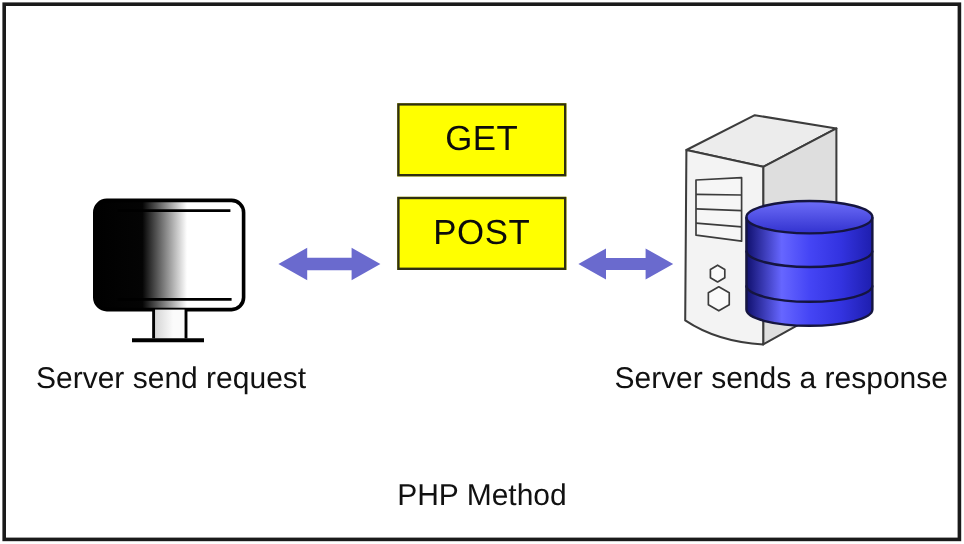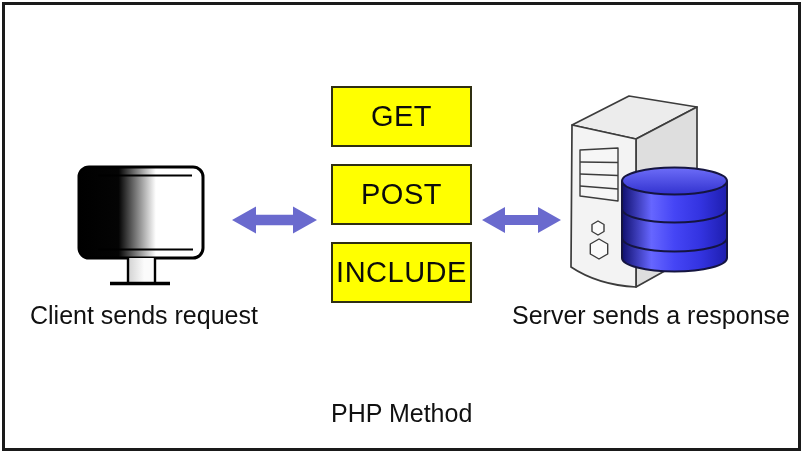--- a/index.html
+++ b/index.html
@@ -104,19 +104,18 @@
       <path d="M622,181 V258 a52.5,13.5 0 0 0 105,0 V181 Z" fill="url(#cylGrad)"></path>
       <ellipse cx="674.5" cy="181" rx="52.5" ry="13.5" fill="url(#cylTopGrad)" stroke="#151540" stroke-width="2"></ellipse>
       <path d="M622,209 a52.5,13.5 0 0 0 105,0" fill="none" stroke="#151540" stroke-width="2"></path>
       <path d="M622,238 a52.5,13.5 0 0 0 105,0" fill="none" stroke="#151540" stroke-width="2"></path>
       <path d="M622,181 V258 a52.5,13.5 0 0 0 105,0 V181" fill="none" stroke="#151540" stroke-width="2"></path>
     </g>
   </svg>
 
   <div class="method-box" style="top:164px">POST</div>
   <div class="method-box" style="top:86px">GET</div>
-  <div class="method-box" style="top:242px">INCLUDE</div>
 
-  <div class="caption cap-client">Client sends request</div>
+  <div class="caption cap-client">Server send request</div>
   <div class="caption cap-server">Server sends a response</div>
   <div class="caption cap-php">PHP Method</div>
 
 </div>
 
 </body></html>

